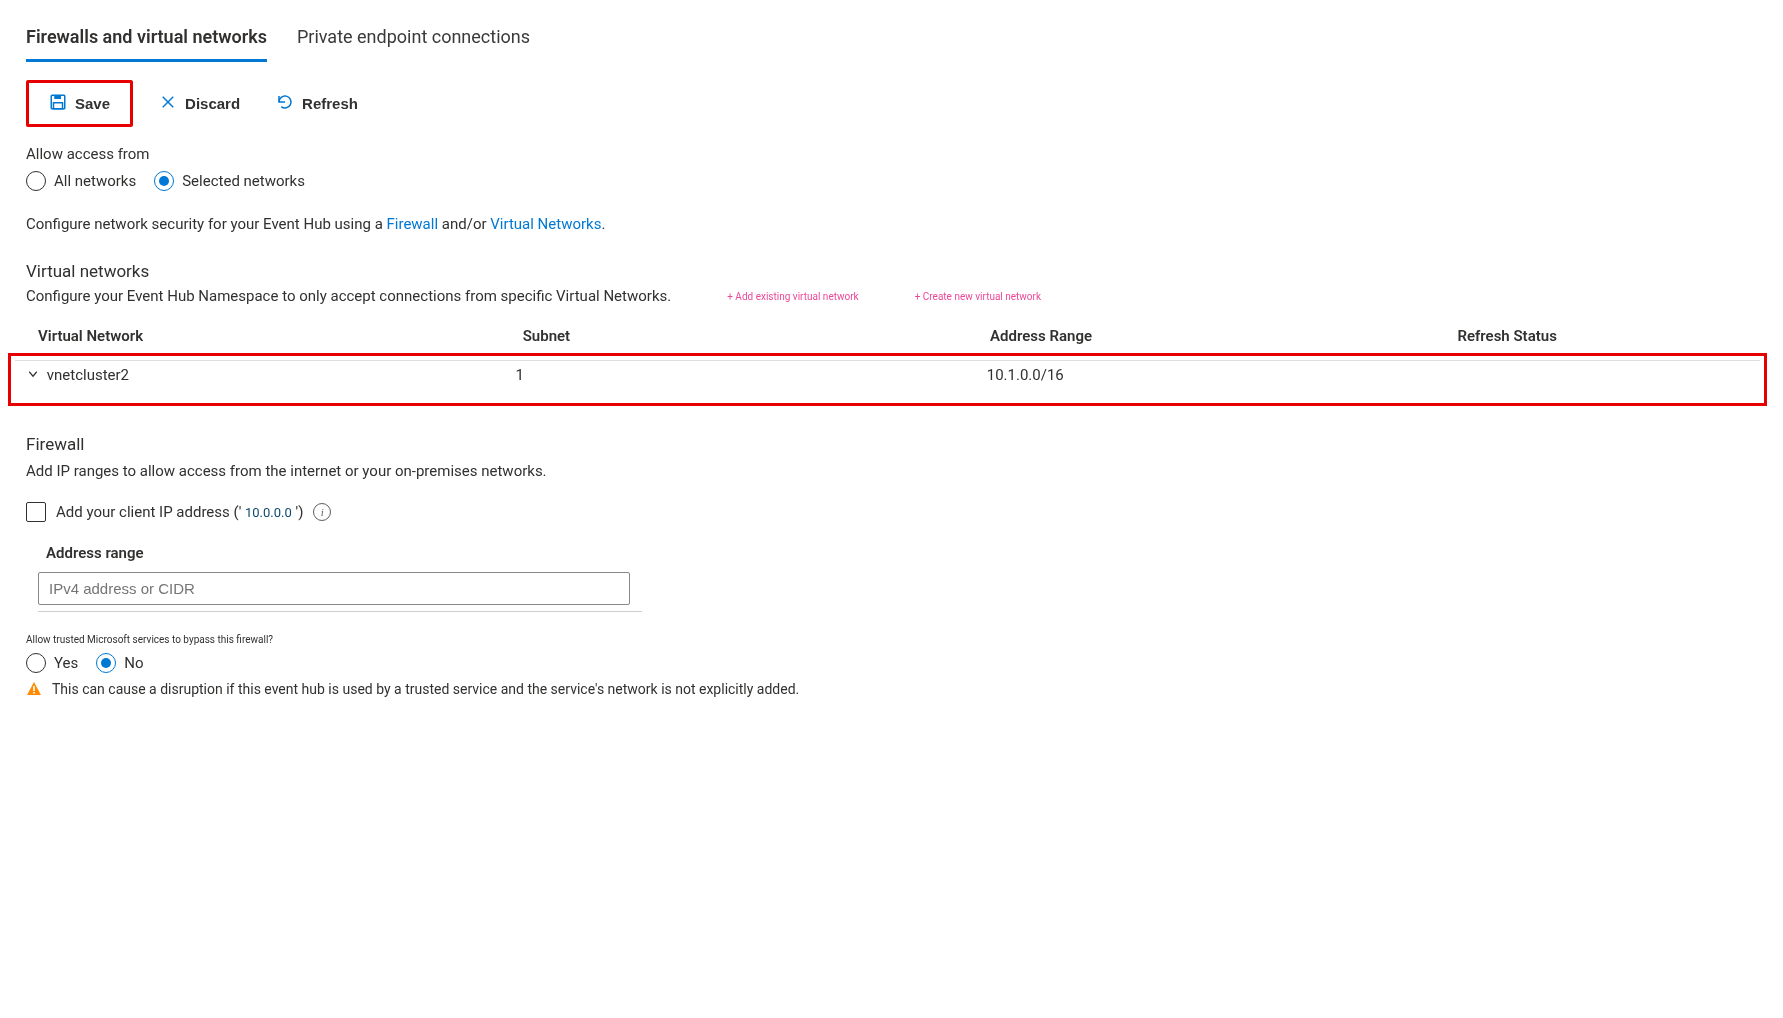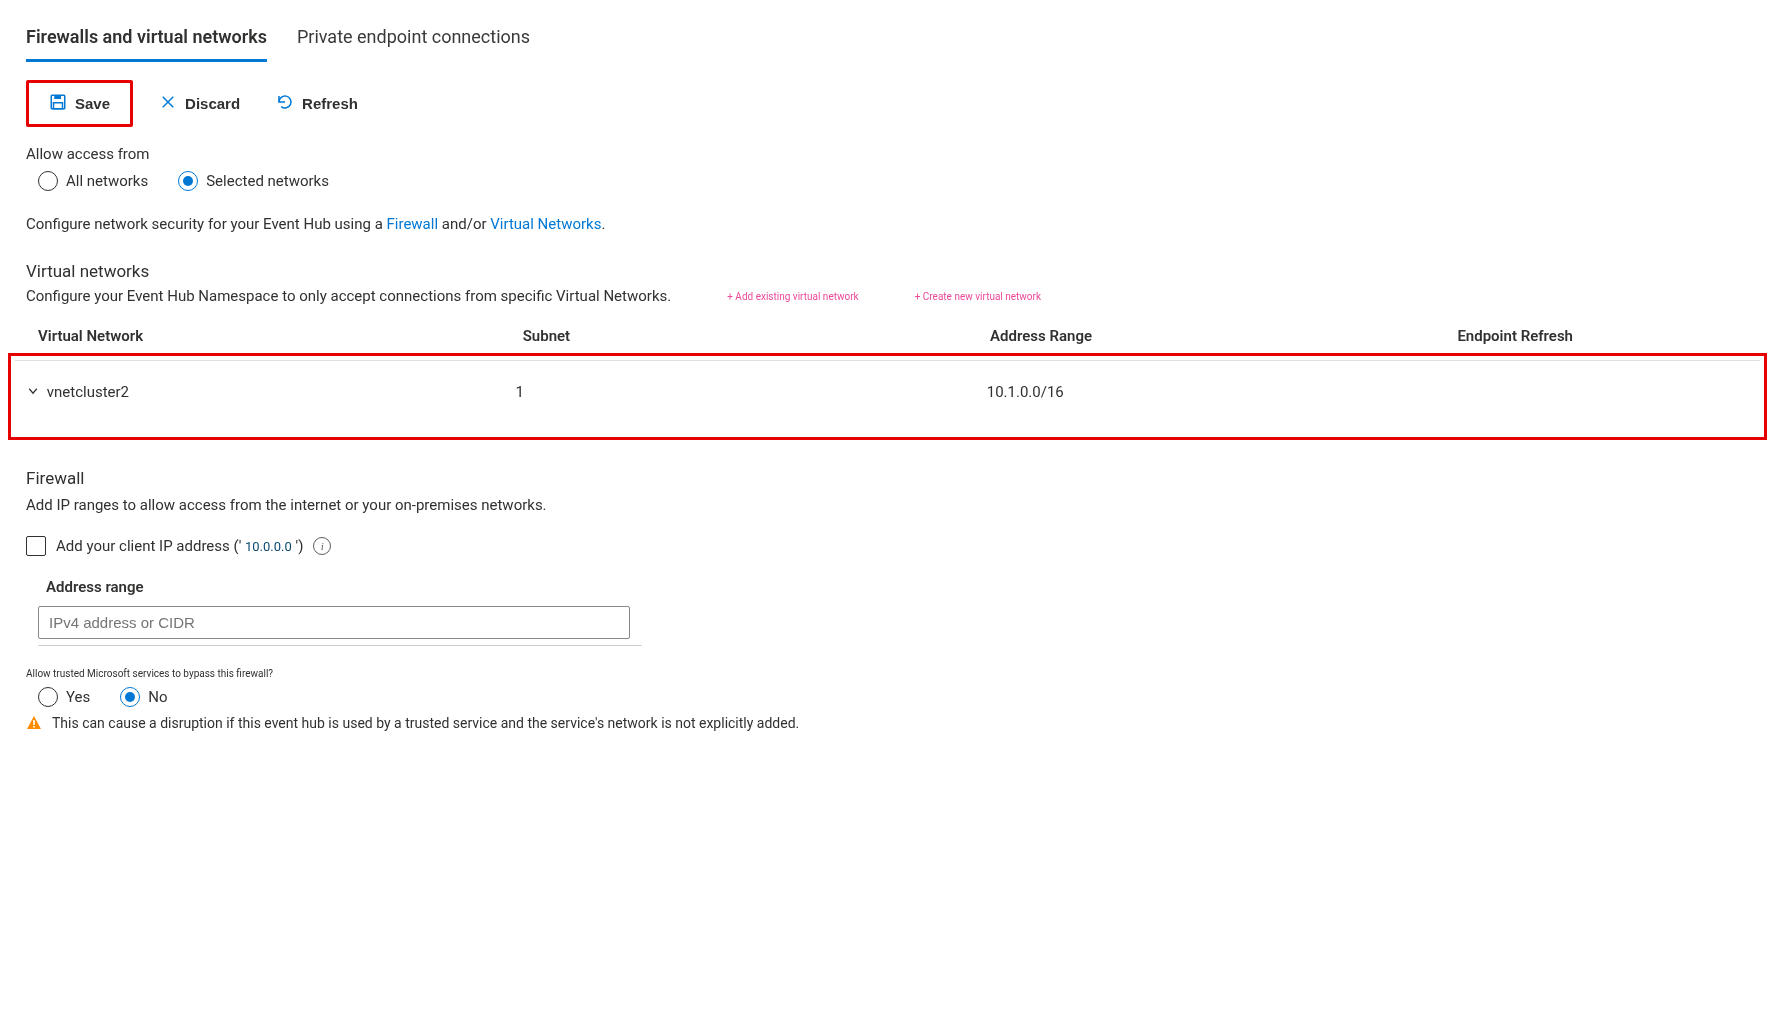--- a/index.html
+++ b/index.html
@@ -70,21 +70,20 @@
     align-items: center;
     gap: 18px;
     margin-bottom: 24px;
   }
   .radio-item {
     display: inline-flex;
     align-items: center;
     gap: 8px;
     cursor: pointer;
     font-size: 15px;
-    margin-left: 12px;
   }
   .radio-outer {
     width: 18px; height: 18px; border: 1.5px solid #323130; border-radius: 50%;
     display: inline-flex; align-items: center; justify-content: center;
     background: #fff;
   }
   .radio-outer.checked { border-color: #0078d4; }
   .radio-dot {
     width: 10px; height: 10px; border-radius: 50%; background: #0078d4;
     display: none;
@@ -123,21 +122,21 @@
     border-collapse: collapse;
     font-size: 15px;
   }
   .vnet-table th {
     text-align: left;
     font-weight: 600;
     padding: 8px 12px 8px 12px;
     color: #323130;
   }
   .vnet-table td {
-    padding: 22px 12px;
+    padding: 5px 12px;
     border-top: 1px solid #e1dfdd;
   }
   .vnet-table tr.lastline td {
     border-bottom: 1px solid #e1dfdd;
   }
   .chev {
     display: inline-block;
     width: 14px;
     margin-right: 2px;
   }
@@ -283,21 +282,21 @@
     <span class="plus-link">+ Create new virtual network</span>
   </div>
 
   
   <table class="vnet-table">
     <thead>
       <tr>
         <th style="width:28%">Virtual Network</th>
         <th style="width:27%">Subnet</th>
         <th style="width:27%">Address Range</th>
-        <th>Endpoint Refresh</th>
+        <th>Refresh Status</th>
       </tr>
     </thead>
   </table>
 
   <div class="table-highlight">
     <table class="vnet-table">
       <tbody>
         <tr>
           <td style="width:28%">
             <span class="chev">

